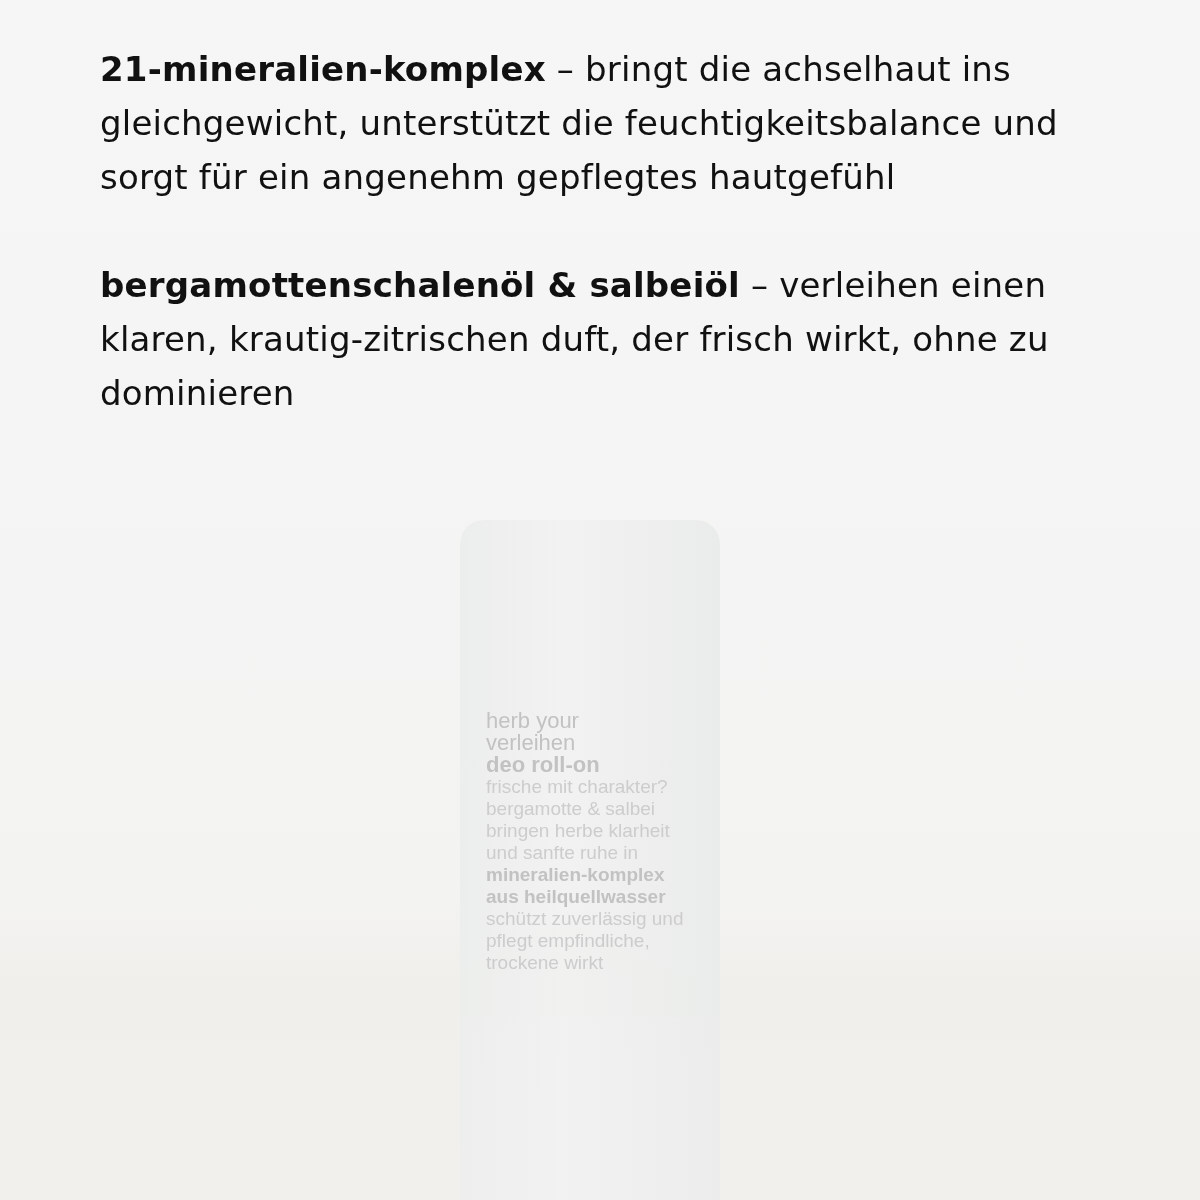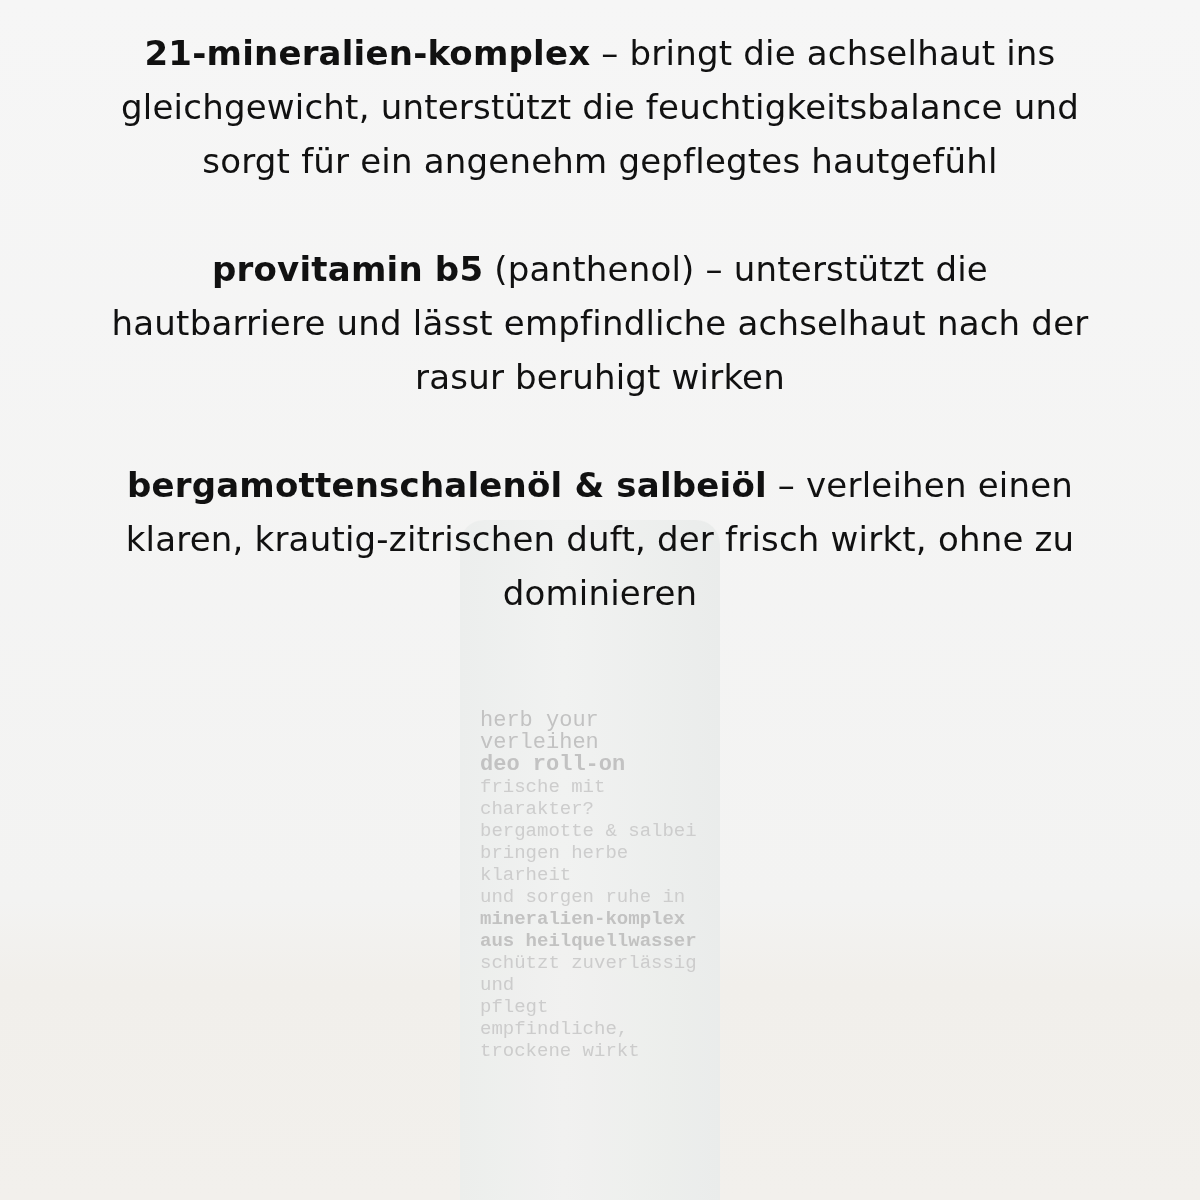--- a/index.html
+++ b/index.html
@@ -1,51 +1,48 @@
 <!DOCTYPE html>
 <html><head>
 <meta charset="utf-8">
 <style>
   html,body{margin:0;padding:0;}
   body{width:1200px;height:1200px;position:relative;overflow:hidden;
     background:linear-gradient(180deg,#f6f6f6 0%,#f3f3f2 75%,#f1efeb 82%,#f2f0ec 100%);
     font-family:"DejaVu Sans","Liberation Sans",sans-serif;color:#111;}
   .bottle{position:absolute;left:460px;top:520px;width:260px;height:700px;
     background:linear-gradient(90deg,#eceeed 0%,#f1f2f1 40%,#eaeceb 100%);border-radius:24px 24px 0 0;opacity:.9;}
-  .bottle-label{position:absolute;left:20px;top:190px;width:220px;color:#c9c9c9;
-    font-family:Liberation Mono, monospace;font-size:19px;line-height:22px;}
+  .bottle-label{position:absolute;left:26px;top:190px;width:220px;color:#c9c9c9;
+    font-family:Liberation Sans, sans-serif;font-size:19px;line-height:22px;}
   .bottle-label .big{font-size:22px;color:#bdbdbd;}
   .bottle-label b{color:#bdbdbd;text-align:center;}
-  .content{position:absolute;left:0;top:26px;width:1200px;text-align:center;}
+  .content{position:absolute;left:0;top:42px;width:1200px;text-align:left;}
   .block{margin:0 auto 54px auto;width:1000px;font-size:34px;line-height:54px;letter-spacing:0.2px;}
   .block b{font-weight:bold;}
 </style>
 </head>
 <body>
 
 <div class="bottle">
   <div class="bottle-label">
     <div class="big">herb your</div>
     <div class="big">verleihen</div>
     <div class="big"><b>deo roll-on</b></div>
     <div>frische mit charakter?</div>
     <div>bergamotte &amp; salbei</div>
     <div>bringen herbe klarheit</div>
-    <div>und sorgen ruhe in</div>
+    <div>und sanfte ruhe in</div>
     <div><b>mineralien-komplex</b></div>
     <div><b>aus heilquellwasser</b></div>
     <div>schützt zuverlässig und</div>
     <div>pflegt empfindliche,</div>
     <div>trockene wirkt</div>
   </div>
 </div>
 
 <div class="content">
   <div class="block">
     <b>21-mineralien-komplex</b><span>  – </span><span>bringt die achselhaut ins gleichgewicht, unterstützt die feuchtigkeitsbalance und sorgt für ein angenehm gepflegtes hautgefühl</span>
   </div>
   <div class="block">
-    <b>provitamin b5</b><span> (panthenol) – </span><span>unterstützt die hautbarriere und lässt empfindliche achselhaut nach der rasur beruhigt wirken</span>
-  </div>
-  <div class="block">
     <b>bergamottenschalenöl &amp; salbeiöl</b><span> – </span><span>verleihen einen klaren, krautig-zitrischen duft, der frisch wirkt, ohne zu dominieren</span>
   </div>
 </div>
 
 </body></html>

